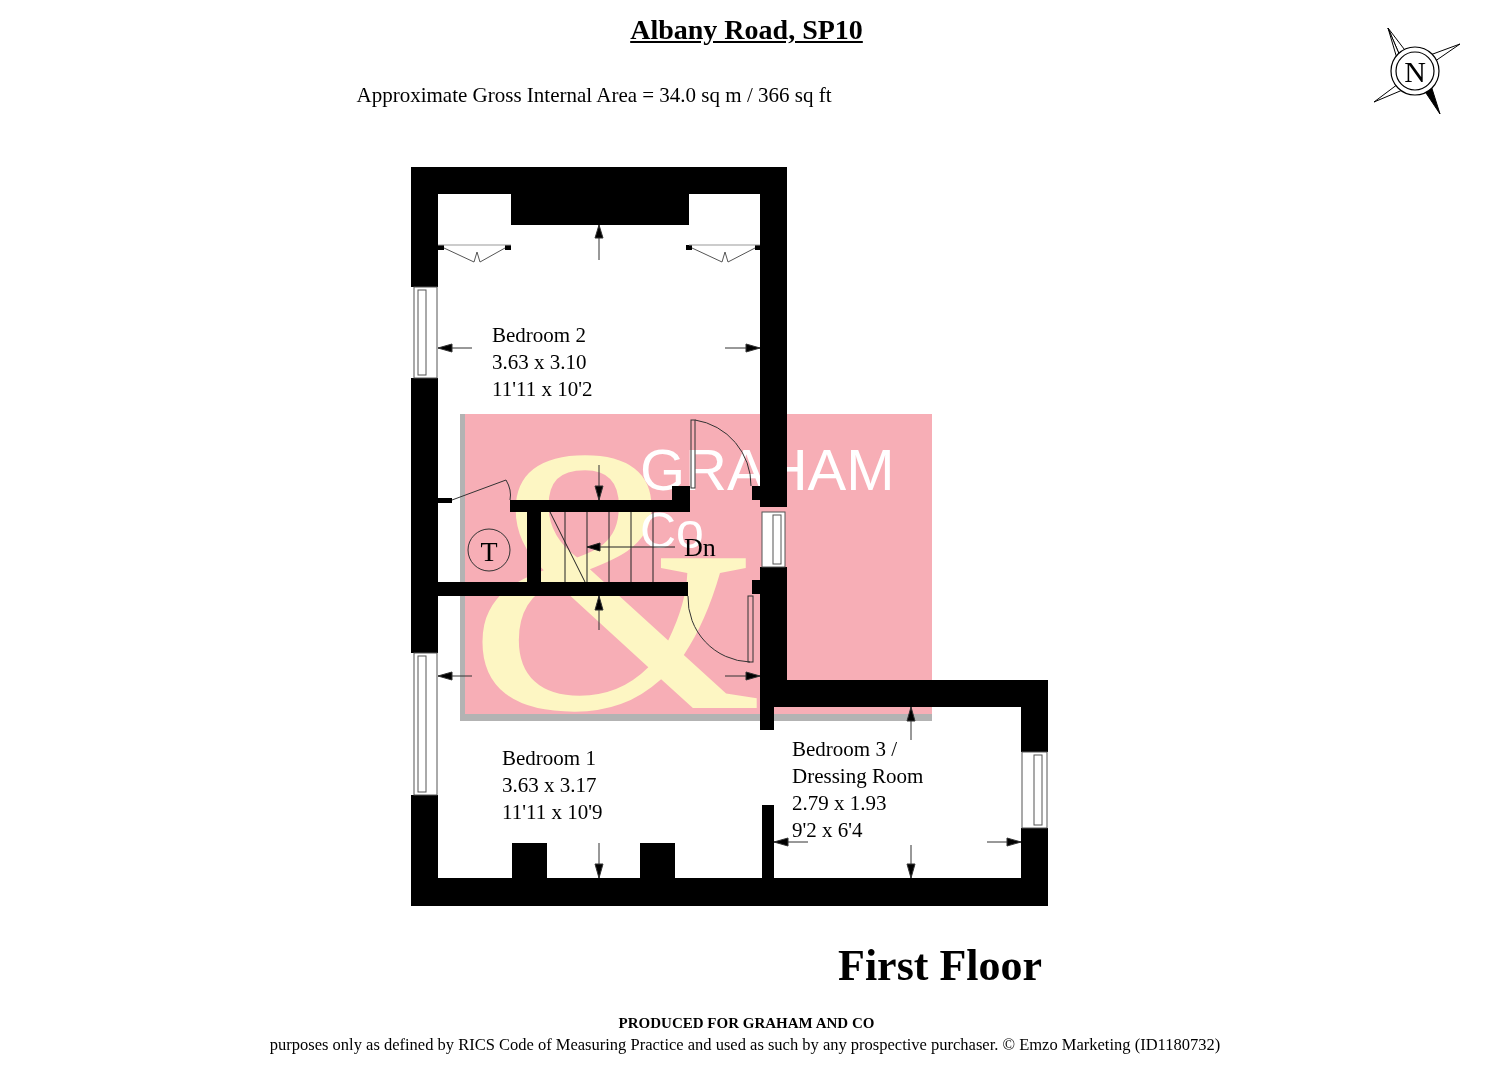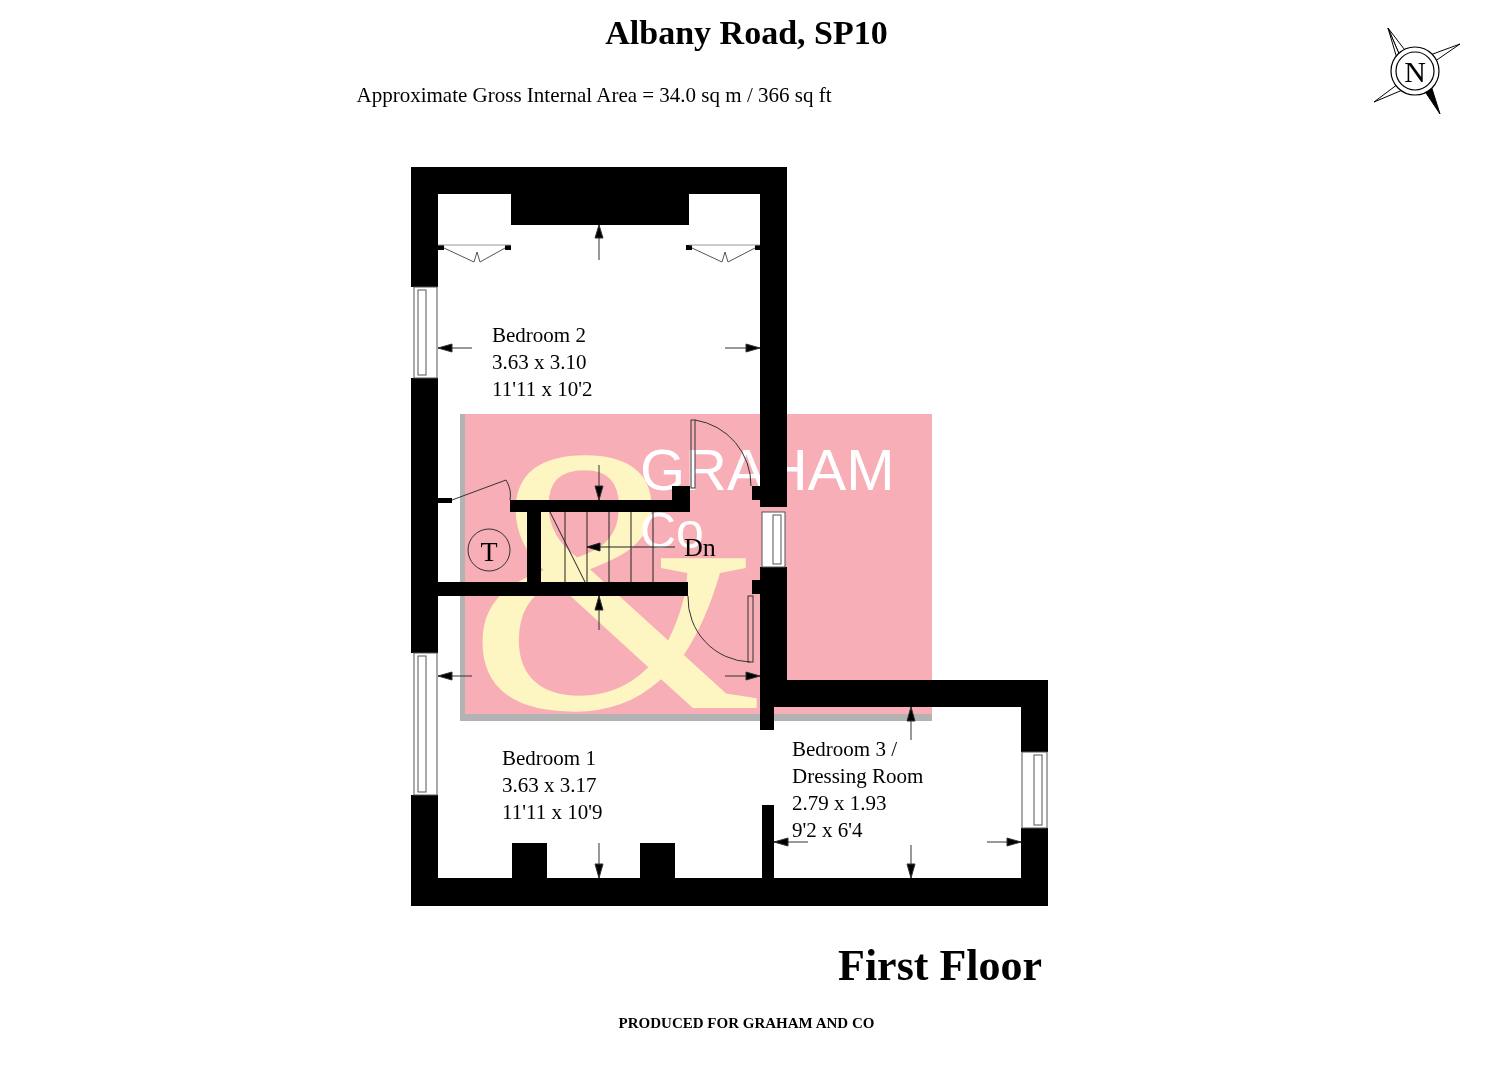--- a/index.html
+++ b/index.html
@@ -1,18 +1,18 @@
 <!DOCTYPE html>
 <html><head>
 <meta charset="utf-8">
 <style>
   html, body { margin:0; padding:0; background:#ffffff; }
   body { width:1493px; height:1080px; position:relative; overflow:hidden; font-family:"Liberation Serif", "DejaVu Serif", serif; color:#000; }
   .abs { position:absolute; }
-  .title { left:0; width:1493px; top:14px; text-align:center; font-weight:bold; font-size:34px; }
+  .title { left:0; width:1493px; top:14px; text-align:center; font-weight:bold; font-size:28px;text-decoration:underline; }
   .subtitle { left:0; width:1188px; top:83px; text-align:center; font-size:21px; }
   .floor-label { left:838px; top:940px; font-weight:bold; font-size:44px; }
   .produced { left:0; width:1493px; top:1015px; text-align:center; font-weight:bold; font-size:15px; }
   .disclaimer { left:100px; width:1290px; top:1035px; text-align:center; font-size:16.5px; line-height:20px; }
   .room-label { text-align:left; font-size:21px; line-height:27px; }
   .plan { left:0; top:0; width:1493px; height:1080px; }
   .wm-text { font-family:"Liberation Sans", "DejaVu Sans", sans-serif; fill:#ffffff; }
 </style>
 </head>
 <body>
@@ -166,13 +166,14 @@
   <div>Bedroom 3 /</div>
   <div>Dressing Room</div>
   <div>2.79 x 1.93</div>
   <div>9'2 x 6'4</div>
 </div>
 
 <div class="abs floor-label">First Floor</div>
 
 <div class="abs produced">PRODUCED FOR GRAHAM AND CO</div>
 <div class="abs disclaimer">
+  <div>purposes only as defined by RICS Code of Measuring Practice and used as such by any prospective purchaser. © Emzo Marketing (ID1180732)</div>
 </div>
 
 </body></html>

